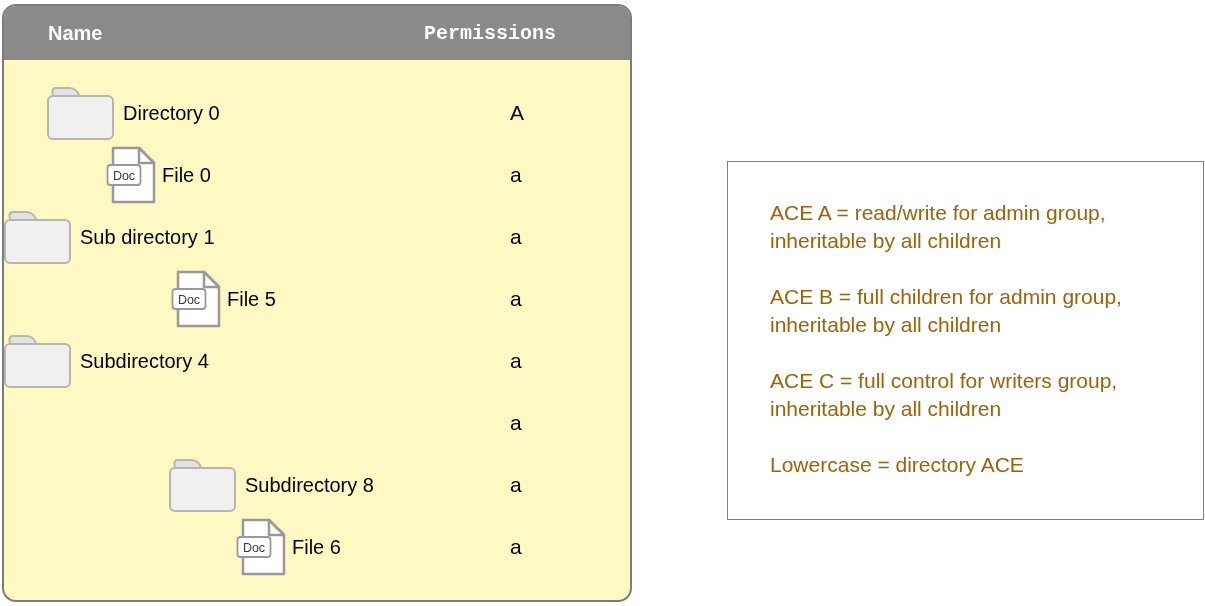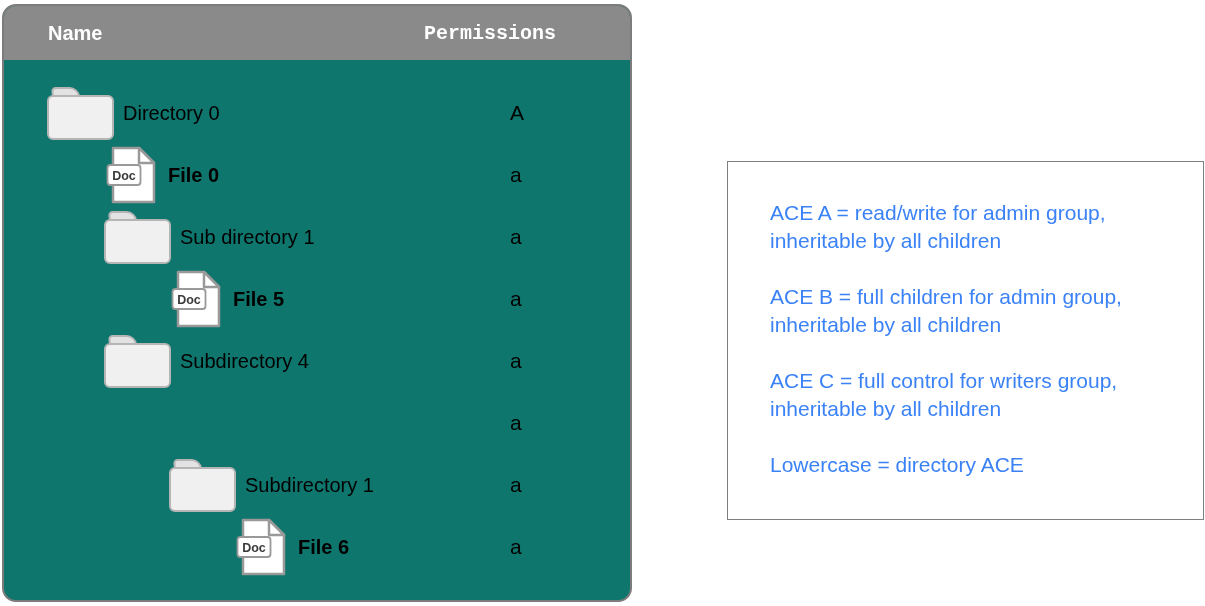--- a/index.html
+++ b/index.html
@@ -16,21 +16,21 @@
 
   
   .tree-panel {
     position: absolute;
     left: 2px;
     top: 4px;
     width: 630px;
     height: 598px;
     border: 2px solid #7c7c7c;
     border-radius: 14px;
-    background: #0f766e;
+    background: #fef9c3;
     overflow: hidden;
   }
 
   .tree-header {
     position: relative;
     height: 54px;
     background: #8a8a8a;
     color: #ffffff;
     font-size: 20px;
     font-weight: bold;
@@ -52,35 +52,35 @@
   .tree-body { padding-top: 22px; }
 
   .row {
     position: relative;
     height: 62px;
     display: flex;
     align-items: center;
   }
   .name-cell { display: flex; align-items: center; }
   .lvl0 { padding-left: 35px; margin-left: 8px; }
-  .lvl1 { padding-left: 100px; }
+  .lvl1 { }
   .lvl2 { padding-left: 165px; }
   .lvl3 { padding-left: 230px; }
-  .name-cell.is-doc { padding-left: 0; font-weight: bold; }
+  .name-cell.is-doc { padding-left: 0; }
   .is-doc.lvl1 { margin-left: 102px; }
   .is-doc.lvl2 { margin-left: 167px; }
   .is-doc.lvl3 { margin-left: 232px; }
 
   .row .label {
     font-size: 20px;
     color: #000000;
     white-space: nowrap;
   }
   .folder-icon + .label { margin-left: 9px; }
-  .doc-icon + .label { margin-left: 12px; }
+  .doc-icon + .label { margin-left: 6px; }
 
   .perm {
     position: absolute;
     left: 506px;
     top: 50%;
     transform: translateY(-50%);
     font-size: 21px;
     color: #000000;
   }
 
@@ -125,21 +125,21 @@
     width: 477px;
     height: 359px;
     border: 1.5px solid #7f7f7f;
     background: #ffffff;
     padding: 37px 20px 0 42px;
   }
   .legend-item { margin-bottom: 28px; }
   .legend-line {
     font-size: 21px;
     line-height: 28px;
-    color: #3b82f6;
+    color: #a16207;
     white-space: nowrap;
   }
 </style>
 </head>
 <body>
 
 <div class="canvas">
 
   <div class="tree-panel">
     <div class="tree-header">
@@ -215,21 +215,21 @@
       <div class="row">
         <span class="perm">a</span>
       </div>
 
       <div class="row">
         <div class="name-cell lvl2">
           <span class="folder-icon">
               <span class="folder-tab"></span>
               <span class="folder-body"></span>
             </span>
-          <span class="label">Subdirectory 1</span>
+          <span class="label">Subdirectory 8</span>
         </div>
         <span class="perm">a</span>
       </div>
 
       <div class="row">
         <div class="name-cell is-doc lvl3">
           <span class="doc-icon">
             <svg width="50" height="58" viewBox="-5 0 50 58">
               <path d="M2,2 H28 L43,17 V56 H2 Z" fill="#ffffff" stroke="#999999" stroke-width="2.5" stroke-linejoin="round"></path>
               <path d="M28,2 L43,17 H28 Z" fill="#ffffff" stroke="#999999" stroke-width="2.5" stroke-linejoin="round"></path>

